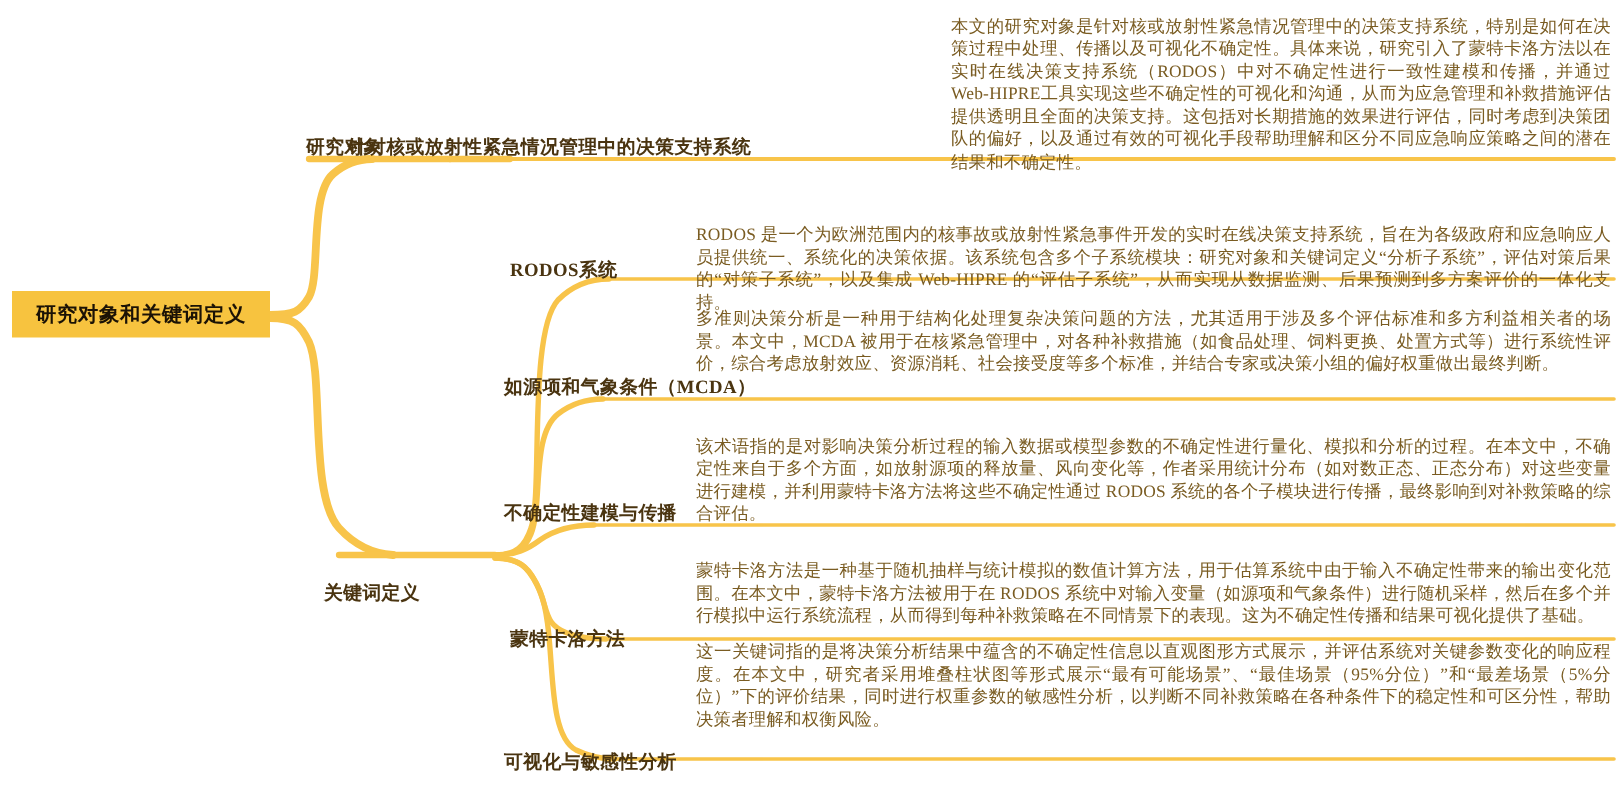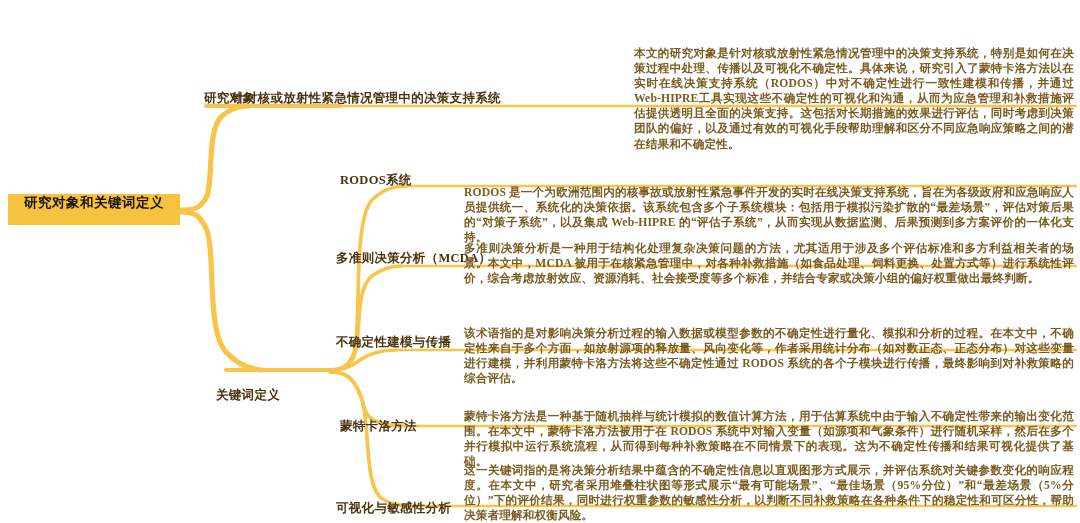--- a/index.html
+++ b/index.html
@@ -31,21 +31,21 @@
   }
 
   .root-node {
     position: absolute;
     left: 8px;
     top: 194px;
     width: 172px;
     height: 31px;
     background: #F7C33F;
     display: flex;
-    align-items: flex-start;
+    align-items: center;
     justify-content: center;
     box-sizing: border-box;
   }
   .root-node .root-label {
     font-size: 13.5px;
     font-weight: bold;
     color: #1b1205;
     letter-spacing: 0.5px;
     white-space: nowrap;
   }
@@ -56,25 +56,24 @@
     font-weight: bold;
     color: #4a3410;
     white-space: nowrap;
     letter-spacing: 0.3px;
   }
 
   .body-text {
     position: absolute;
     font-size: 11.6px;
     line-height: 15.1px;
-    font-weight: bold;
+    font-weight: normal;
     color: #7a5c22;
     text-align: justify;
     letter-spacing: 0.15px;
-    margin-top: 36px;
   }
 
   
   #lbl-research-object { left: 204px; top: 90px; }
   #lbl-keyword-def     { left: 216px; top: 358px; margin-top: 29px; }
 
   #lbl-dss      { left: 232px; top: 90px; }
   #lbl-rodos    { left: 340px; top: 172px; }
   #lbl-mcda     { left: 336px; top: 250px; }
   #lbl-uncert   { left: 336px; top: 334px; }
@@ -128,25 +127,25 @@
 
   <div class="root-node">
     <span class="root-label">研究对象和关键词定义</span>
   </div>
 
   <div class="node-label" id="lbl-research-object">研究对象</div>
   <div class="node-label" id="lbl-keyword-def">关键词定义</div>
 
   <div class="node-label" id="lbl-dss">针对核或放射性紧急情况管理中的决策支持系统</div>
   <div class="node-label" id="lbl-rodos">RODOS系统</div>
-  <div class="node-label" id="lbl-mcda">多准则决策分析（MCDA）</div>
+  <div class="node-label" id="lbl-mcda">如源项和气象条件（MCDA）</div>
   <div class="node-label" id="lbl-uncert">不确定性建模与传播</div>
   <div class="node-label" id="lbl-monte">蒙特卡洛方法</div>
   <div class="node-label" id="lbl-visual">可视化与敏感性分析</div>
 
   <div class="body-text" id="txt-dss">本文的研究对象是针对核或放射性紧急情况管理中的决策支持系统，特别是如何在决策过程中处理、传播以及可视化不确定性。具体来说，研究引入了蒙特卡洛方法以在实时在线决策支持系统（RODOS）中对不确定性进行一致性建模和传播，并通过Web-HIPRE工具实现这些不确定性的可视化和沟通，从而为应急管理和补救措施评估提供透明且全面的决策支持。这包括对长期措施的效果进行评估，同时考虑到决策团队的偏好，以及通过有效的可视化手段帮助理解和区分不同应急响应策略之间的潜在结果和不确定性。</div>
-  <div class="body-text" id="txt-rodos">RODOS 是一个为欧洲范围内的核事故或放射性紧急事件开发的实时在线决策支持系统，旨在为各级政府和应急响应人员提供统一、系统化的决策依据。该系统包含多个子系统模块：包括用于模拟污染扩散的“最差场景”，评估对策后果的“对策子系统”，以及集成 Web-HIPRE 的“评估子系统”，从而实现从数据监测、后果预测到多方案评价的一体化支持。</div>
+  <div class="body-text" id="txt-rodos">RODOS 是一个为欧洲范围内的核事故或放射性紧急事件开发的实时在线决策支持系统，旨在为各级政府和应急响应人员提供统一、系统化的决策依据。该系统包含多个子系统模块：研究对象和关键词定义“分析子系统”，评估对策后果的“对策子系统”，以及集成 Web-HIPRE 的“评估子系统”，从而实现从数据监测、后果预测到多方案评价的一体化支持。</div>
   <div class="body-text" id="txt-mcda">多准则决策分析是一种用于结构化处理复杂决策问题的方法，尤其适用于涉及多个评估标准和多方利益相关者的场景。本文中，MCDA 被用于在核紧急管理中，对各种补救措施（如食品处理、饲料更换、处置方式等）进行系统性评价，综合考虑放射效应、资源消耗、社会接受度等多个标准，并结合专家或决策小组的偏好权重做出最终判断。</div>
   <div class="body-text" id="txt-uncert">该术语指的是对影响决策分析过程的输入数据或模型参数的不确定性进行量化、模拟和分析的过程。在本文中，不确定性来自于多个方面，如放射源项的释放量、风向变化等，作者采用统计分布（如对数正态、正态分布）对这些变量进行建模，并利用蒙特卡洛方法将这些不确定性通过 RODOS 系统的各个子模块进行传播，最终影响到对补救策略的综合评估。</div>
   <div class="body-text" id="txt-monte">蒙特卡洛方法是一种基于随机抽样与统计模拟的数值计算方法，用于估算系统中由于输入不确定性带来的输出变化范围。在本文中，蒙特卡洛方法被用于在 RODOS 系统中对输入变量（如源项和气象条件）进行随机采样，然后在多个并行模拟中运行系统流程，从而得到每种补救策略在不同情景下的表现。这为不确定性传播和结果可视化提供了基础。</div>
   <div class="body-text" id="txt-visual">这一关键词指的是将决策分析结果中蕴含的不确定性信息以直观图形方式展示，并评估系统对关键参数变化的响应程度。在本文中，研究者采用堆叠柱状图等形式展示“最有可能场景”、“最佳场景（95%分位）”和“最差场景（5%分位）”下的评价结果，同时进行权重参数的敏感性分析，以判断不同补救策略在各种条件下的稳定性和可区分性，帮助决策者理解和权衡风险。</div>
 
 </div>
 
 </body></html>

